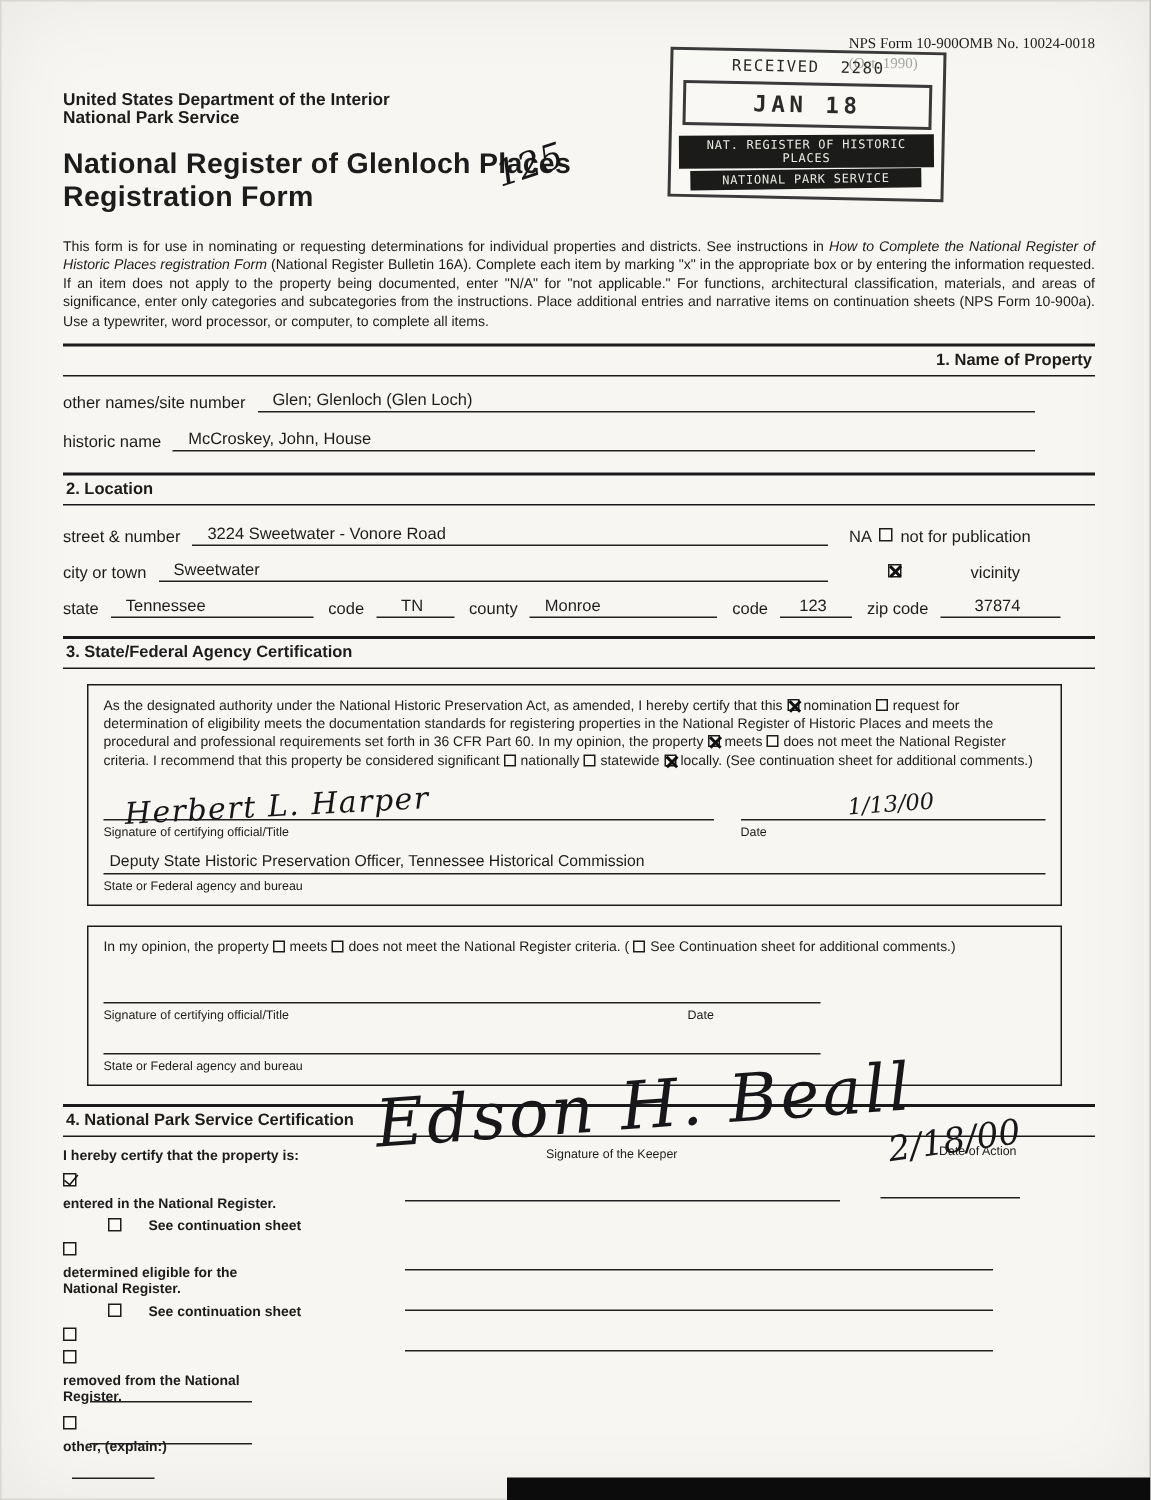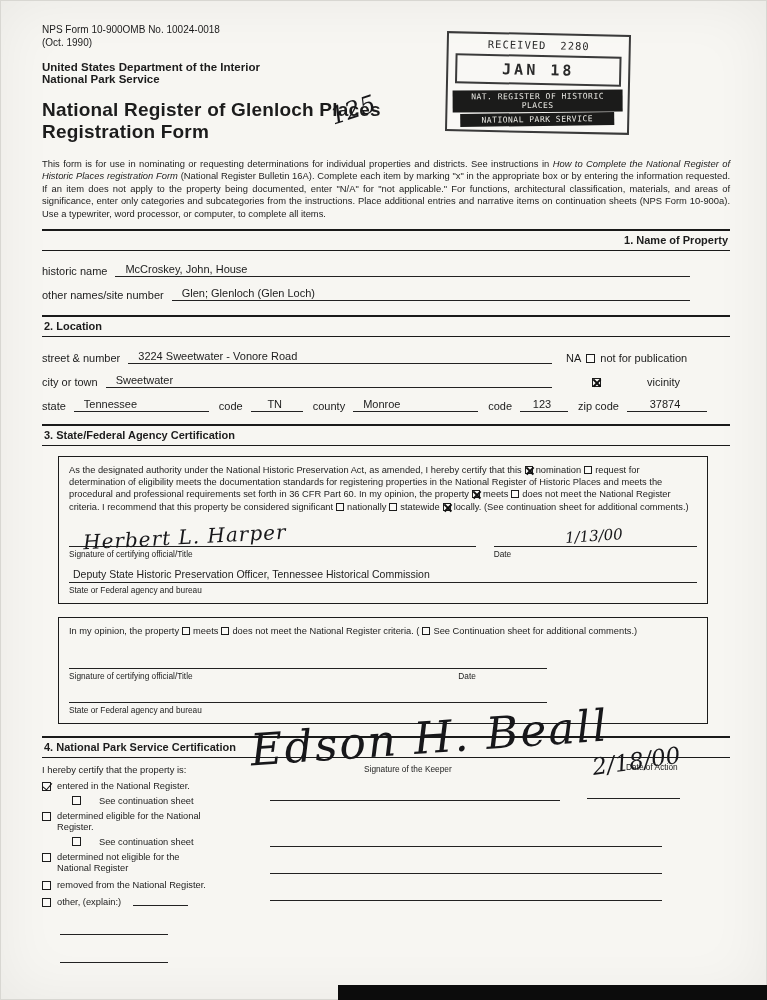--- a/index.html
+++ b/index.html
@@ -3,21 +3,21 @@
 <meta charset="utf-8">
 <style>
   * { margin:0; padding:0; box-sizing:border-box; }
   html,body { background:#8f8f8c; }
   body { font-family:"Liberation Sans", sans-serif; color:#1c1c1c; }
   .page { position:relative; width:767px; height:1000px; background:#f7f6f2; margin:0 auto;
           overflow:hidden; box-shadow: inset 0 0 0 1px #d8d7d2, inset 0 0 60px rgba(0,0,0,.06); }
   .content { position:absolute; inset:0; padding:24px 37px 0 42px; }
 
   
-  .hdr-row { display:flex; justify-content:flex-start; font-size:10px; line-height:1.25; }
+  .hdr-row { display:flex; justify-content:flex-end; font-size:10px; line-height:1.25;font-family:Liberation Serif, serif; }
   .dept { font-weight:bold; font-size:11.5px; margin-top:12px; }
   .agency { font-weight:bold; font-size:11.5px; }
   h1.title { font-size:19px; line-height:1.18; margin-top:14px; letter-spacing:.2px; }
 
   
   .stamp { position:absolute; left:446px; top:33px; width:184px; transform:rotate(1.2deg);
            font-family:"DejaVu Sans Mono", monospace; color:#2a2a2a; }
   .stamp-outer { border:2px solid #3a3a3a; padding:4px 5px 5px; background:rgba(250,250,247,.6); }
   .stamp-received { display:flex; justify-content:center; gap:14px; font-size:10.5px; letter-spacing:1px; }
   .stamp-datebox { border:2px solid #3a3a3a; margin:4px 2px 0; height:30px; display:flex; align-items:center; justify-content:center;
@@ -38,21 +38,21 @@
   .sechdr { border-top:2.5px solid #1a1a1a; border-bottom:1.4px solid #1a1a1a; font-weight:bold;
             font-size:11px; padding:3px 2px 4px; }
   .mt-s1 { margin-top:9px;text-align:right; } .mt-s2 { margin-top:14px; } .mt-s3 { margin-top:12px; }
 
   
   .frow { display:flex; align-items:flex-end; font-size:11px; margin-top:10px; }
   .flabel { white-space:nowrap; padding-right:8px; }
   .fline { border-bottom:1px solid #222; padding:0 4px 1px 10px; min-height:14px; }
   .grow { flex:1; }
   .pr40 { margin-right:40px; }
-  .rgroup { width:178px; display:flex; align-items:center; gap:5px; padding-left:14px; font-size:11px; flex:none; }
+  .rgroup { width:178px; display:flex; align-items:flex-start; gap:5px; padding-left:14px; font-size:11px; flex:none; }
   .rgroup.vic { padding-left:40px;gap:46px; }
   .center { text-align:center; padding-left:0; }
 
   
   .cb { position:relative; display:inline-block; width:9px; height:9px; border:1px solid #1c1c1c; background:#fbfaf7; flex:none; vertical-align:-1px; }
   .cb.small { width:8px; height:8px; margin:0 3px; }
   .cb.checked:not(.tick)::before, .cb.checked:not(.tick)::after {
       content:""; position:absolute; left:-1px; top:3px; width:10px; height:1.6px; background:#111; }
   .cb.checked:not(.tick)::before { transform:rotate(45deg); }
   .cb.checked:not(.tick)::after  { transform:rotate(-45deg); }
@@ -74,23 +74,23 @@
   .under-label { font-size:8.3px; padding-top:2px; }
   .b2gap { height:22px; }
   .b2line { border-bottom:1px solid #222; height:10px; margin-right:150px; }
   .b2lbls { position:relative; font-size:8.3px; padding-top:2px; height:12px; }
   .b2lbls .d { position:absolute; left:62%; top:2px; }
   .b2gap2 { height:12px; }
 
   
   .section4 { position:absolute; left:42px; right:37px; top:736px; }
   .s4body { position:relative; margin-top:4px; height:218px; font-size:9.3px; }
-  .s4left { width:218px; padding-top:2px; }
+  .s4left { width:218px; padding-top:2px;font-weight:bold; }
   .certify-intro { font-size:9.4px; margin-bottom:6px; }
-  .nps-item { display:flex; gap:6px; margin-top:5px; line-height:1.25; }
+  .nps-item { display:flex; gap:6px; margin-top:5px; line-height:1.25;flex-direction:column; }
   .nps-item .cb { margin-top:1px; }
   .nps-sub { display:flex; gap:18px; margin:3px 0 0 30px; }
   .shortline { display:inline-block; width:55px; border-bottom:1px solid #222; height:9px; margin-left:6px; }
   .abs { position:absolute; }
   .keeper-label { left:322px; top:2px; font-size:8.3px; }
   .dateaction-label { left:584px; top:0px; font-size:8.3px; }
   .kline { border-bottom:1px solid #222; height:0; }
   .kl-sig { left:228px; top:38px; width:290px; }
   .kl-date { left:545px; top:36px; width:93px; }
   .kl-a { left:228px; top:84px; width:392px; }
@@ -118,27 +118,27 @@
     <div class="dept">United States Department of the Interior</div>
     <div class="agency">National Park Service</div>
     <h1 class="title">
       <span>National Register of Glenloch Places</span><br>
       <span>Registration Form</span>
     </h1>
 
     <p class="intro"><span>This form is for use in nominating or requesting determinations for individual properties and districts.  See instructions in </span><i>How to Complete the National Register of Historic Places registration Form</i><span> (National Register Bulletin 16A).  Complete each item by marking "x" in the appropriate box or by entering the information requested.  If an item does not apply to the property being documented, enter "N/A" for "not applicable."  For functions, architectural classification, materials, and areas of significance, enter only categories and subcategories from the instructions.  Place additional entries and narrative items on continuation sheets (NPS Form 10-900a).  Use a typewriter, word processor, or computer, to complete all items.</span></p>
 
     <div class="sechdr mt-s1">1. Name of Property</div>
+    <div class="frow">
+      <span class="flabel">other names/site number</span>
+      <span class="fline grow pr40">Glen; Glenloch (Glen Loch)</span>
+    </div>
     <div class="frow" style="margin-top:12px">
       <span class="flabel">historic name</span>
       <span class="fline grow pr40">McCroskey, John, House</span>
-    </div>
-    <div class="frow">
-      <span class="flabel">other names/site number</span>
-      <span class="fline grow pr40">Glen; Glenloch (Glen Loch)</span>
     </div>
 
     <div class="sechdr mt-s2">2. Location</div>
     <div class="frow" style="margin-top:13px">
       <span class="flabel">street &amp; number</span>
       <span class="fline grow">3224 Sweetwater - Vonore Road</span>
       <span class="rgroup">
         <span>NA</span>
         <span class="cb"></span>
         <span>not for publication</span>
@@ -223,21 +223,20 @@
           <span class="cb"></span>
           <span style="width:150px">determined eligible for the National Register.</span>
         </div>
         <div class="nps-sub">
           <span class="cb"></span>
           <span>See continuation sheet</span>
         </div>
 
         <div class="nps-item">
           <span class="cb"></span>
-          <span style="width:150px">determined not eligible for the National Register</span>
         </div>
 
         <div class="nps-item">
           <span class="cb"></span>
           <span style="width:150px">removed from the National Register.</span>
         </div>
 
         <div class="nps-item">
           <span class="cb"></span>
           <span>other, (explain:)</span>

